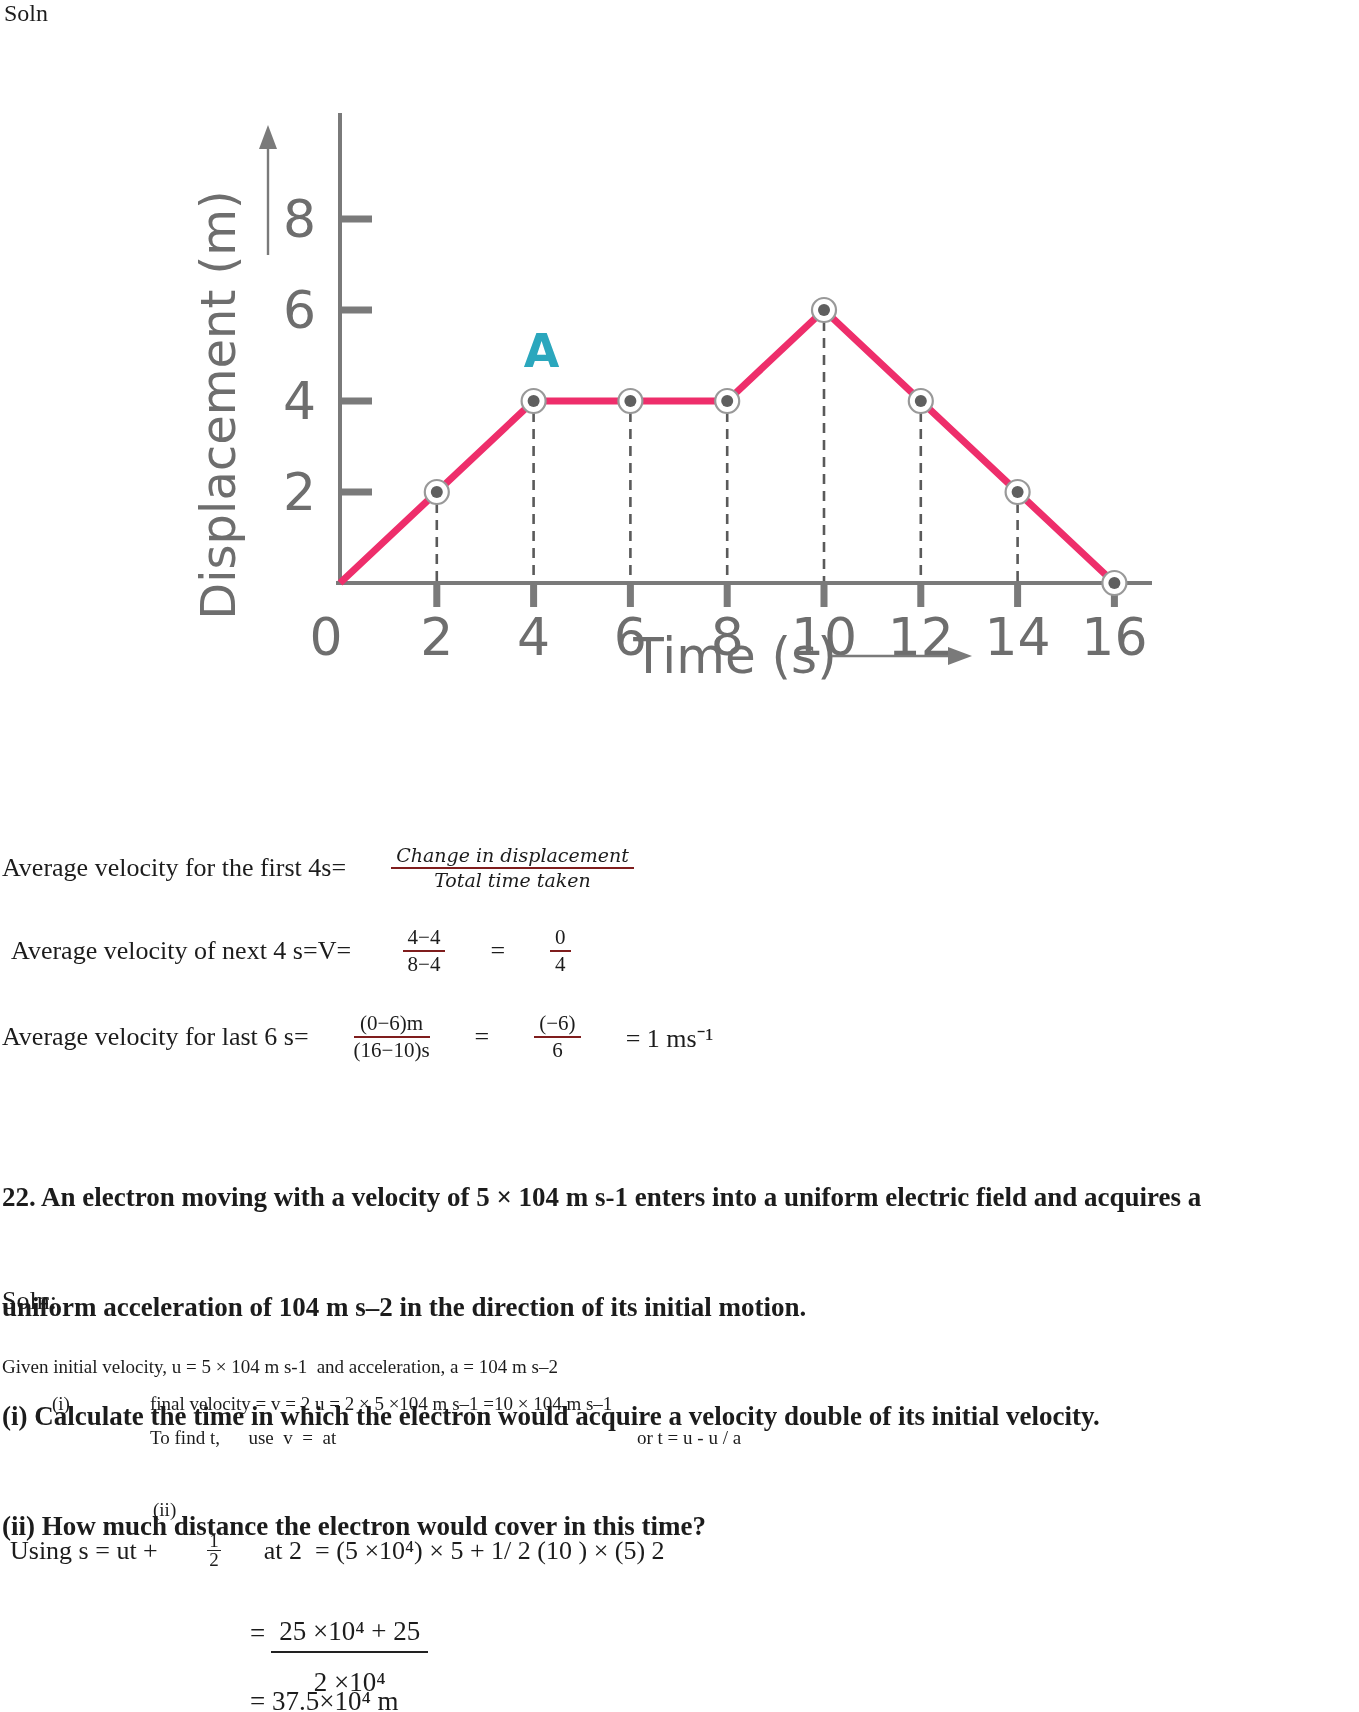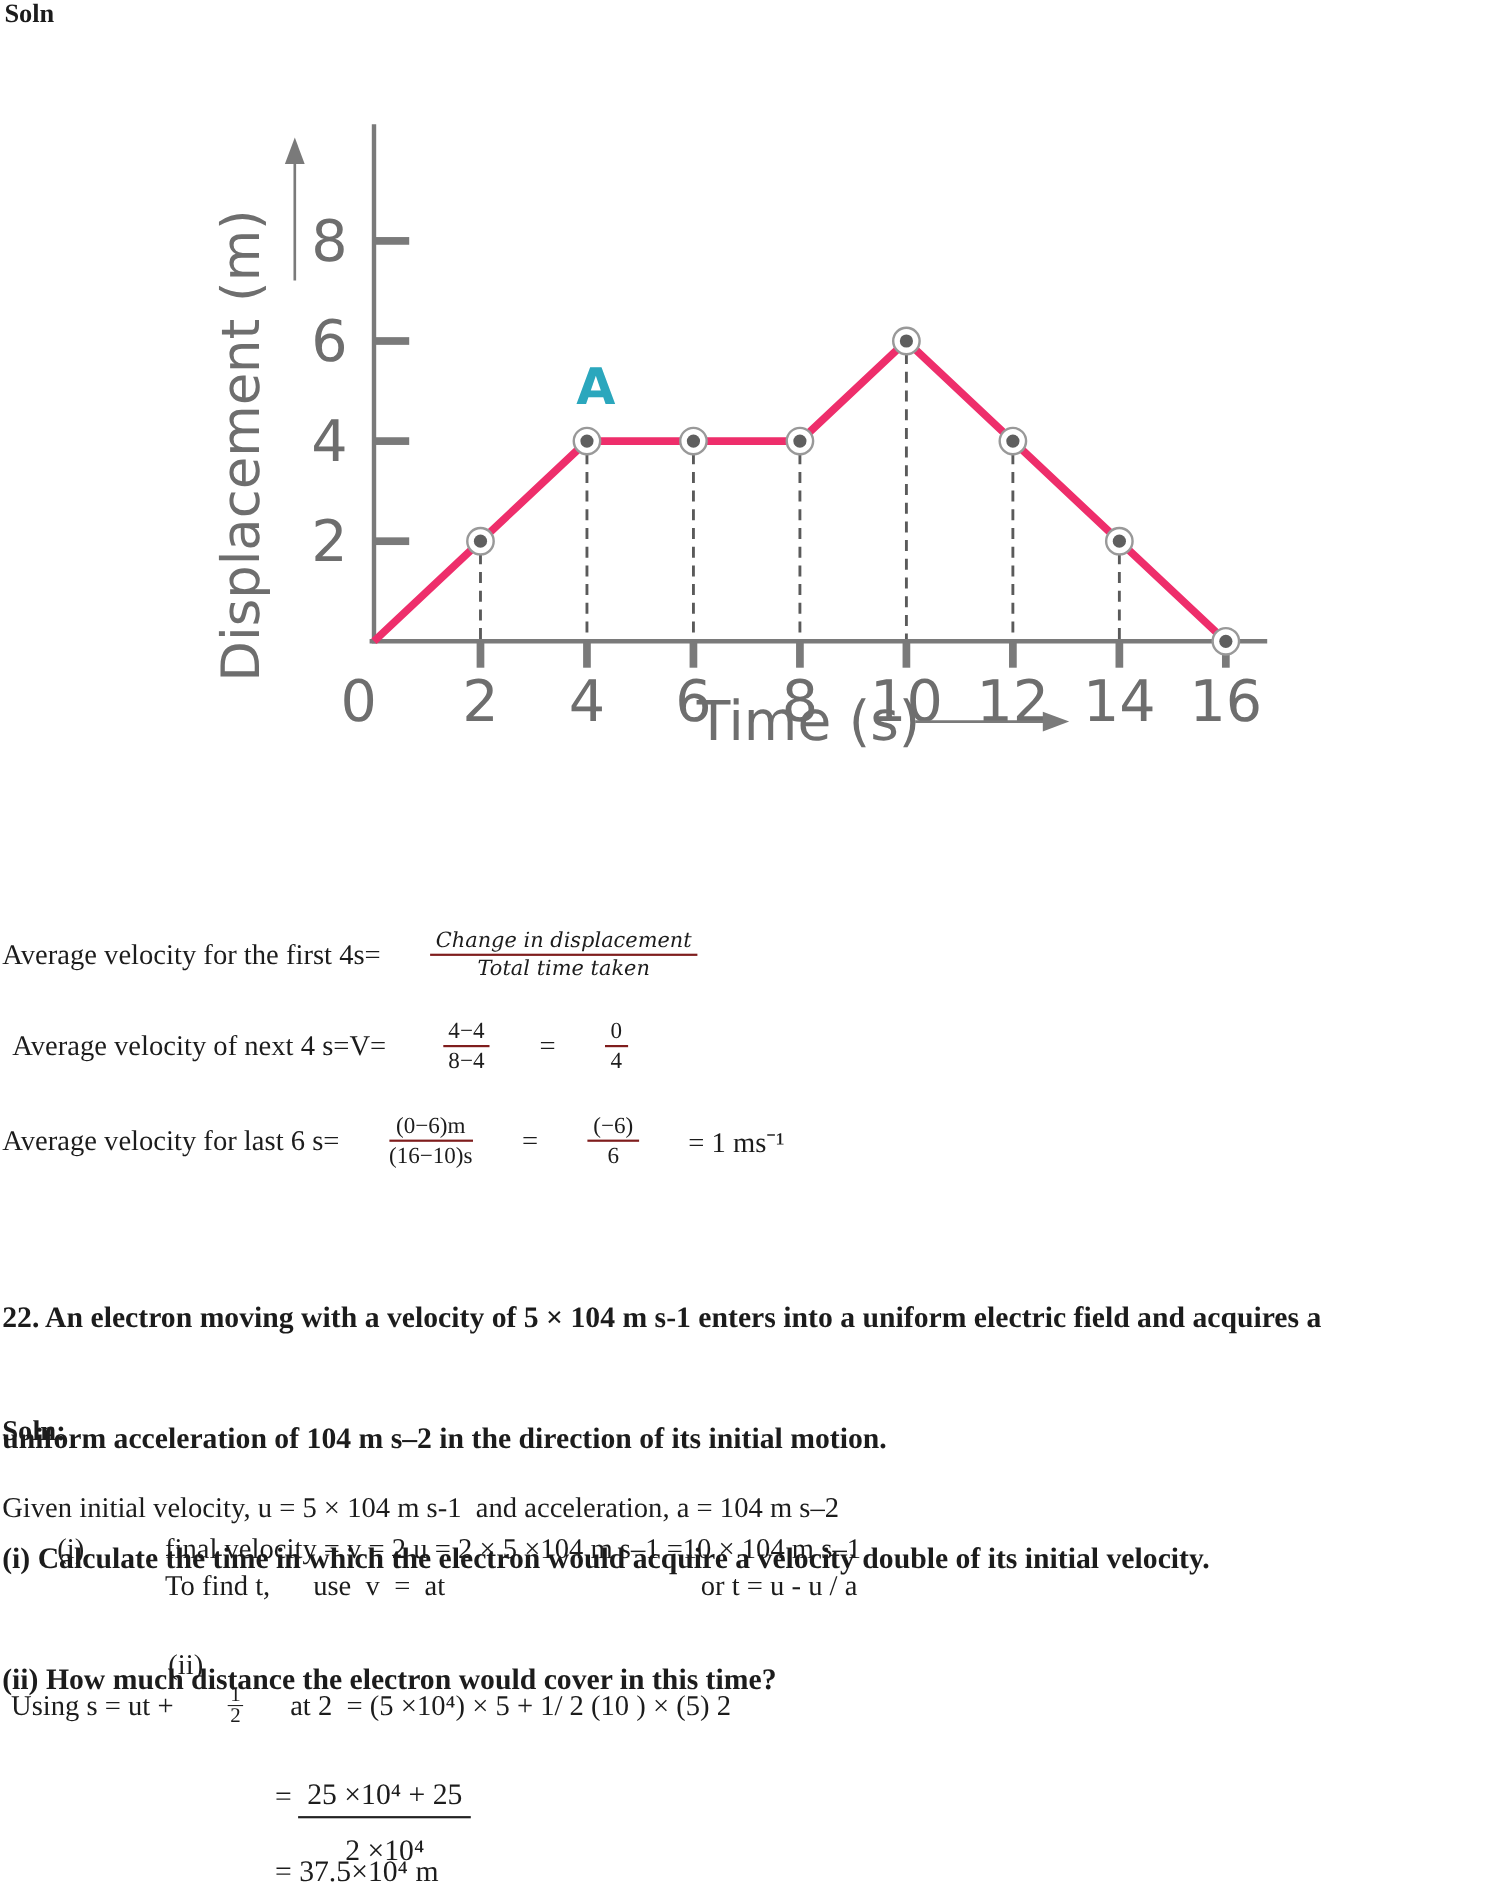--- a/index.html
+++ b/index.html
@@ -5,30 +5,30 @@
   html,body{margin:0;padding:0}
   body{
     position:relative;
     width:1359px;height:1712px;
     background:#ffffff;
     font-family:"Liberation Serif",serif;
     color:#1c1c1c;
     overflow:hidden;
   }
   .abs{position:absolute;}
-  .hdr{font-weight:bold;font-size:24px;}
+  .hdr{font-weight:normal;font-size:24px;}
   #chart{position:absolute;left:160px;top:95px;}
   #chart text{font-family:"DejaVu Sans",sans-serif;}
   .row{position:absolute;display:flex;align-items:center;white-space:pre;font-size:26px;gap:42px;}
   .frac{display:inline-block;text-align:center;line-height:1.08;font-size:21px;margin:0 3px;}
   .frac .num{display:block;border-bottom:2px solid #7f1d1d;padding:0 5px 1px;}
   .frac .den{display:block;padding-top:1px;}
   .frac.ital{font-style:italic;font-family:"DejaVu Serif",serif;font-size:19px;}
   .qblock{position:absolute;left:2px;top:1106px;font-weight:bold;font-size:27px;line-height:36.5px;white-space:pre;}
-  .plain{position:absolute;white-space:pre;font-size:26px;}
+  .plain{position:absolute;white-space:pre;font-size:19px;}
   .halffrac{display:inline-block;text-align:center;line-height:0.95;font-size:19px;margin:0 1px;}
   .halffrac .num{display:block;border-bottom:1.6px solid #222;padding:0 2px;}
   .halffrac .den{display:block;}
   .bigfrac-wrap{position:absolute;display:flex;align-items:flex-start;font-size:27px;}
   .bigfrac{display:inline-block;text-align:center;margin-left:6px;}
   .bigfrac .num{display:block;border-bottom:2.2px solid #222;padding:0 8px 4px;}
   .bigfrac .den{display:block;padding-top:14px;}
 </style>
 </head>
 <body>

